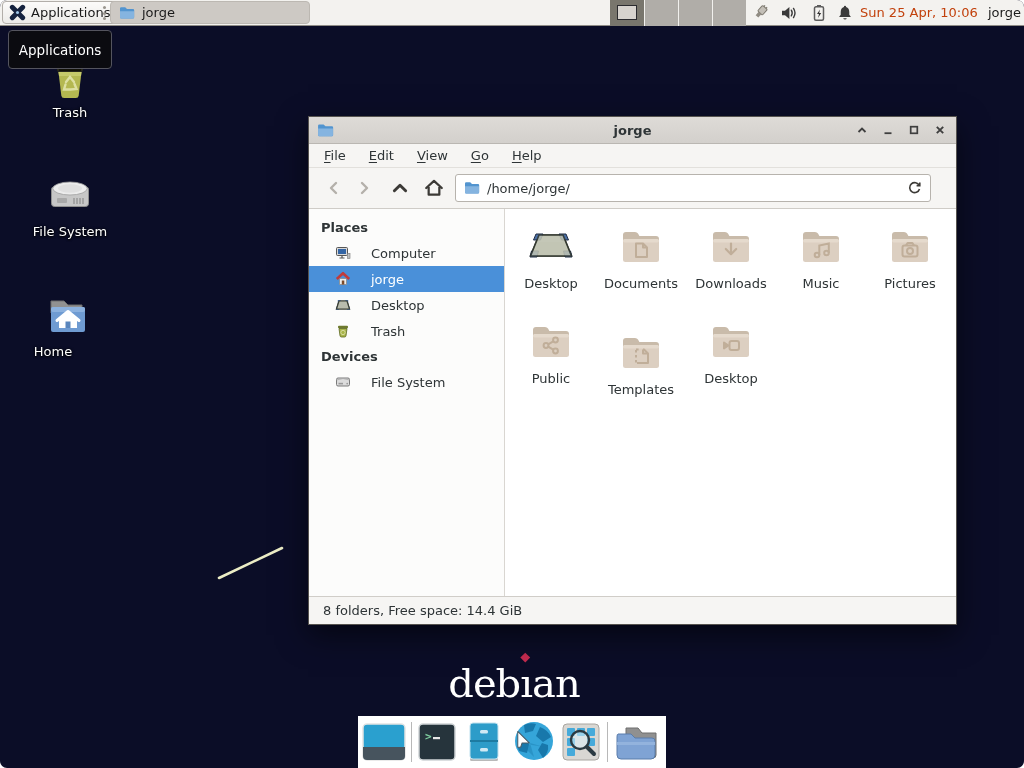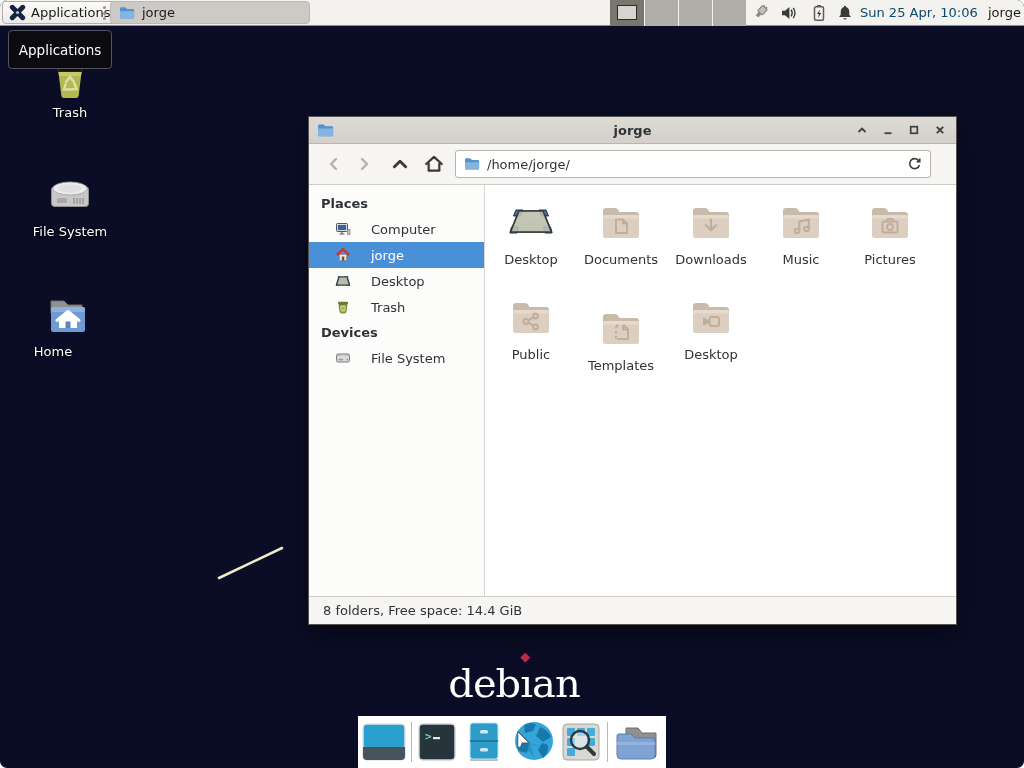--- a/index.html
+++ b/index.html
@@ -10,21 +10,21 @@
   .panel { position:absolute; left:0; top:0; width:1024px; height:26px; background:#f3f2ef; border-bottom:1px solid #8f8c86; z-index:40; }
   .apps-btn { position:absolute; left:2px; top:1px; height:23px; display:flex; align-items:center; gap:5px; padding:0 8px 0 6px; border:1px solid #b2aea9; border-radius:4px; background:linear-gradient(#fcfbfa,#ecebe8); }
   .panel-handle { position:absolute; left:103px; top:6px; width:4px; height:14px; display:flex; flex-direction:column; justify-content:space-between; }
   .panel-handle i { width:3px; height:3px; border-radius:50%; background:#9a968f; }
   .task-btn { position:absolute; left:110px; top:1px; width:200px; height:23px; display:flex; align-items:center; gap:7px; padding:0 8px; border:1px solid #bcb8b2; border-radius:4px; background:#cdc9c4; }
   .pager { position:absolute; left:610px; top:0; height:26px; display:flex; }
   .pager .ws { width:34px; height:26px; background:#b0ada8; border-left:1px solid #f2f1ee; }
   .pager .ws.active { background:#79766d; position:relative; border-left:none; }
   .pager .ws.active .mini-win { position:absolute; left:7px; top:5px; width:20px; height:15px; background:#d7d3ce; border:1.5px solid #2b2b2f; }
   .tray-icon { position:absolute; top:4px; width:18px; height:18px; }
-  .clock { position:absolute; left:860px; top:0; line-height:26px; color:#0c4a6e; }
+  .clock { position:absolute; left:860px; top:0; line-height:26px; color:#c2410c; }
   .panel-user { position:absolute; left:988px; top:0; line-height:26px; color:#1c1c1c; }
 
   
   .tooltip { position:absolute; left:8px; top:30px; width:104px; height:39px; background:rgba(11,11,16,0.97); border:1px solid #54545e; border-radius:4px; color:#fff; display:flex; align-items:center; justify-content:center; font-size:13.5px; z-index:50; }
 
   
   .d-icon { position:absolute; z-index:5; }
   .d-label { position:absolute; color:#fff; text-shadow:0 1px 2px #000, 0 0 3px #000; text-align:center; z-index:5; }
 
   .stroke-line { position:absolute; left:212px; top:541px; z-index:4; }
@@ -41,21 +41,21 @@
   .win-controls { margin-left:auto; display:flex; gap:10px; }
   .win-btn { width:16px; height:16px; display:flex; align-items:center; justify-content:center; }
   .menubar { height:24px; background:#f6f5f3; display:flex; align-items:center; gap:23px; padding-left:15px; border-bottom:1px solid #e2e0dc; }
   .menu-item { color:#2e3436; }
   .menu-item u { text-underline-offset:2px; }
   .toolbar { height:41px; background:#f6f5f3; display:flex; align-items:center; border-bottom:1px solid #cfccc7; padding-left:10px; }
   .nav-btn { width:30px; height:28px; display:flex; align-items:center; justify-content:center; border-radius:3px; }
   .addressbar { margin-left:6px; width:476px; height:28px; background:#fff; border:1px solid #b7b3ad; border-radius:3px; display:flex; align-items:center; padding:0 8px; gap:7px; }
   .addr-text { color:#2e3436; flex:1; }
   .fm-body { flex:1; display:flex; min-height:0; }
-  .sidebar { width:176px; background:#fcfcfb; border-right:1px solid #d9d6d1; padding-top:6px; }
+  .sidebar { width:196px; background:#fcfcfb; border-right:1px solid #d9d6d1; padding-top:6px; }
   .side-header { font-weight:bold; color:#2e3436; padding:5px 0 5px 12px; }
   .side-row { height:26px; display:flex; align-items:center; gap:20px; padding-left:26px; color:#2e3436; }
   .side-row.selected { background:#4a90d9; color:#fff; }
   .iconview { position:relative; flex:1; background:#fff; }
   .fm-item { position:absolute; width:88px; display:flex; flex-direction:column; align-items:center; }
   .fm-label { margin-top:6px; color:#2e3436; }
   .statusbar { height:28px; background:#f6f5f3; border-top:1px solid #d0cdc8; display:flex; align-items:center; padding-left:14px; color:#2e3436; }
 
   
   .dock { position:absolute; left:358px; top:716px; width:308px; height:52px; background:#ffffff; z-index:30; }
@@ -196,20 +196,27 @@
             </svg>
         </span>
         <span class="win-btn">
           <svg width="12" height="12" viewBox="0 0 12 12">
               <path d="M2.8 2.8 l6.4 6.4 M9.2 2.8 l-6.4 6.4" stroke="#3f3f3f" stroke-width="1.9"></path>
             </svg>
         </span>
       </div>
     </div>
 
+    <div class="menubar">
+      <span class="menu-item mnemonic"><u>F</u>ile</span>
+      <span class="menu-item mnemonic"><u>E</u>dit</span>
+      <span class="menu-item mnemonic"><u>V</u>iew</span>
+      <span class="menu-item mnemonic"><u>G</u>o</span>
+      <span class="menu-item mnemonic"><u>H</u>elp</span>
+    </div>
 
     <div class="toolbar">
       <span class="nav-btn">
         <svg width="16" height="16" viewBox="0 0 16 16">
             <path d="M10 3 L5 8 l5 5" fill="none" stroke="#b4b0aa" stroke-width="2.4" stroke-linecap="round" stroke-linejoin="round"></path>
           </svg>
       </span>
       <span class="nav-btn">
         <svg width="16" height="16" viewBox="0 0 16 16">
             <path d="M6 3 l5 5 -5 5" fill="none" stroke="#b4b0aa" stroke-width="2.4" stroke-linecap="round" stroke-linejoin="round"></path>

